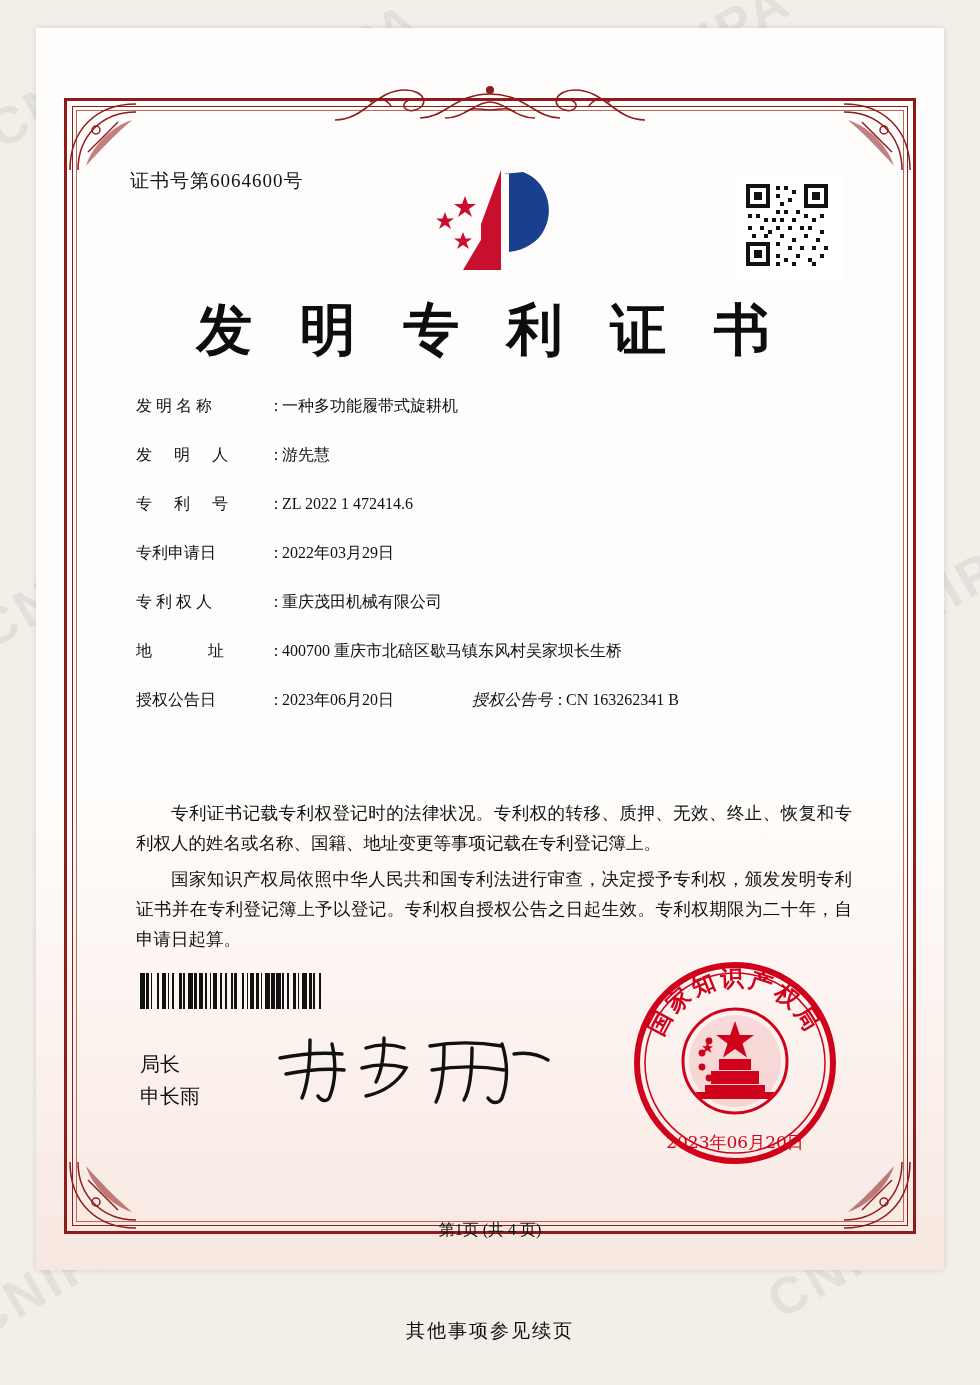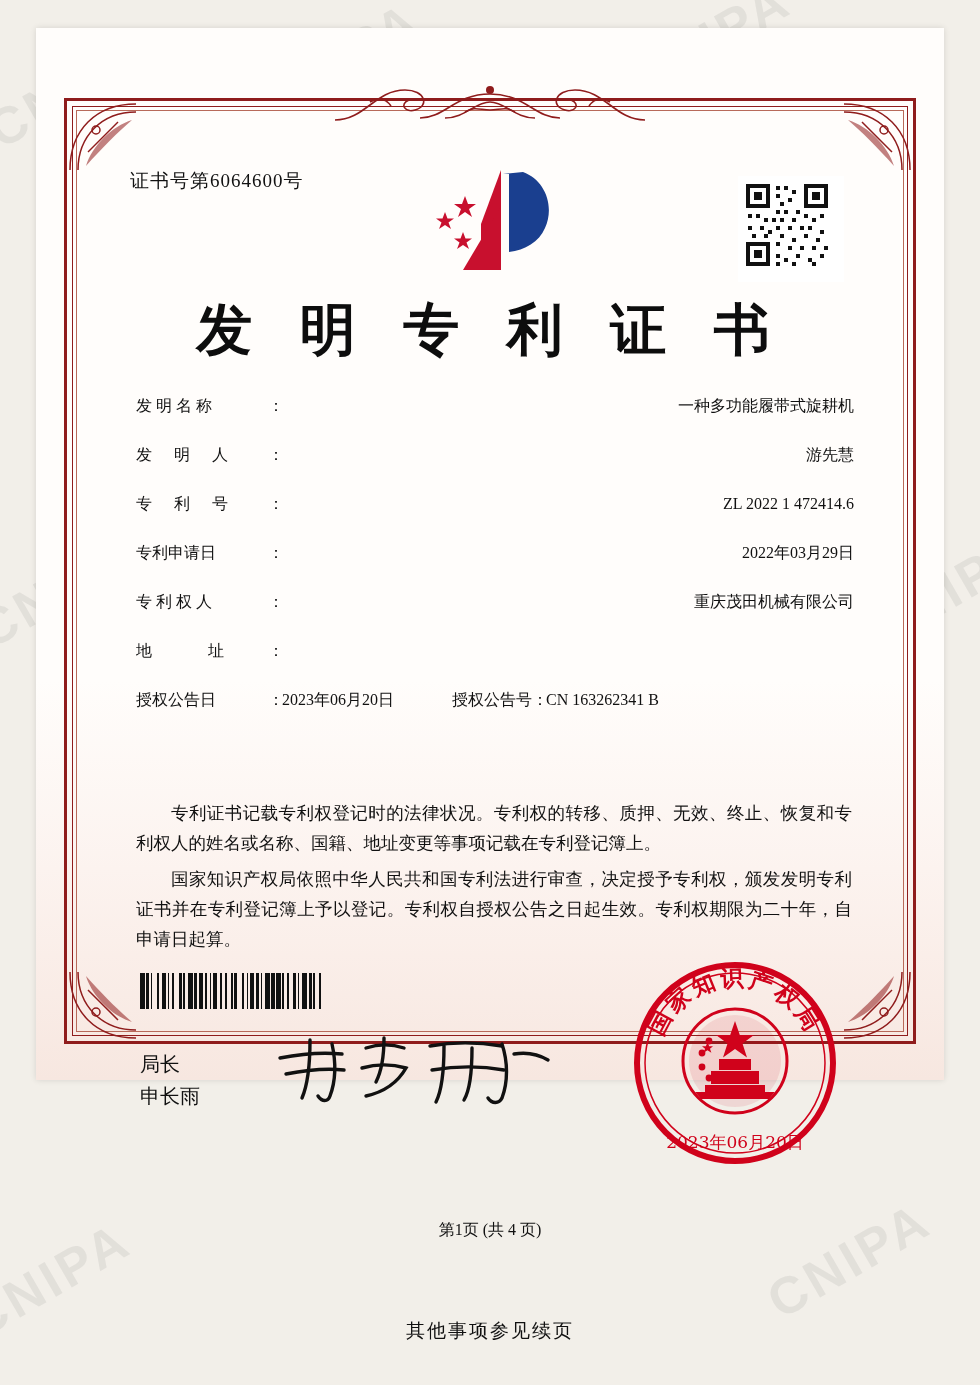--- a/index.html
+++ b/index.html
@@ -20,21 +20,21 @@
     letter-spacing:4px;
     white-space:nowrap;
     pointer-events:none;
     user-select:none;
   }
 
   
   .sheet{
     position:absolute;
     left:36px;top:28px;
-    width:908px;height:1052px;
+    width:908px;height:1242px;
     background:linear-gradient(180deg,#fffdfb 0%,#fffdfb 62%,#fcf3ef 80%,#f7e7e0 100%);
     box-shadow:0 0 6px rgba(0,0,0,0.12);
   }
 
   
   .border-outer{
     position:absolute;left:28px;top:70px;right:28px;bottom:36px;
     border:3px solid #8f1c1c;
   }
   .border-inner{
@@ -96,24 +96,24 @@
     display:flex;align-items:baseline;
     margin-bottom:28px;
     font-size:16px;color:#111;
   }
   .f-label{
     width:132px;flex:0 0 132px;
     letter-spacing:0px;
   }
   .f-label.sp{letter-spacing:9px;}
   .f-colon{width:14px;flex:0 0 14px;}
-  .f-value{flex:1;text-align:right;}
+  .f-value{flex:1;}
 
   .f-row.two{justify-content:flex-start;}
-  .f-inline-label{margin-left:58px;}
+  .f-inline-label{margin-left:78px;font-style:italic;}
 
   .para{
     position:absolute;left:100px;right:92px;top:770px;
     font-size:17.5px;line-height:30px;color:#111;text-align:justify;
   }
   .para p{margin:0 0 6px 0;text-indent:2em;}
 
   
   .barcode{
     position:absolute;left:104px;top:945px;
@@ -328,20 +328,21 @@
 
     <div class="f-row">
       <div class="f-label">专 利 权 人</div>
       <div class="f-colon">：</div>
       <div class="f-value">重庆茂田机械有限公司</div>
     </div>
 
     <div class="f-row">
       <div class="f-label" style="letter-spacing:26px;">地 址</div>
       <div class="f-colon">：</div>
+      <div class="f-value">400700 重庆市北碚区歇马镇东风村吴家坝长生桥</div>
     </div>
 
     <div class="f-row two">
       <div class="f-label">授权公告日</div>
       <div class="f-colon">：</div>
       <div>2023年06月20日</div>
       <div class="f-inline-label">授权公告号</div>
       <div class="f-colon">：</div>
       <div>CN 163262341 B</div>
     </div>

